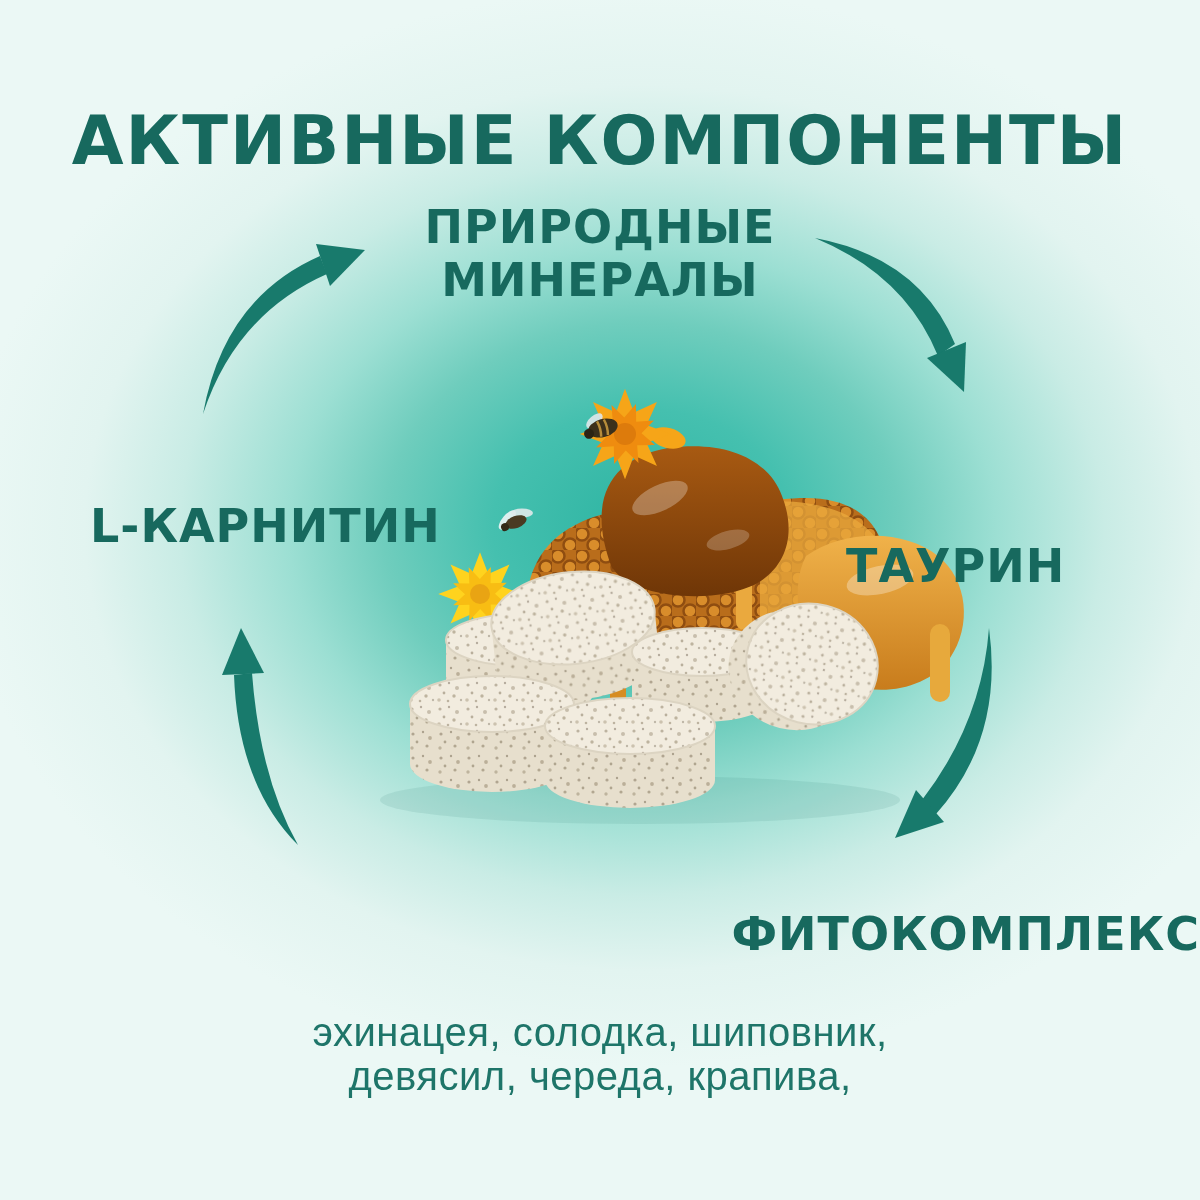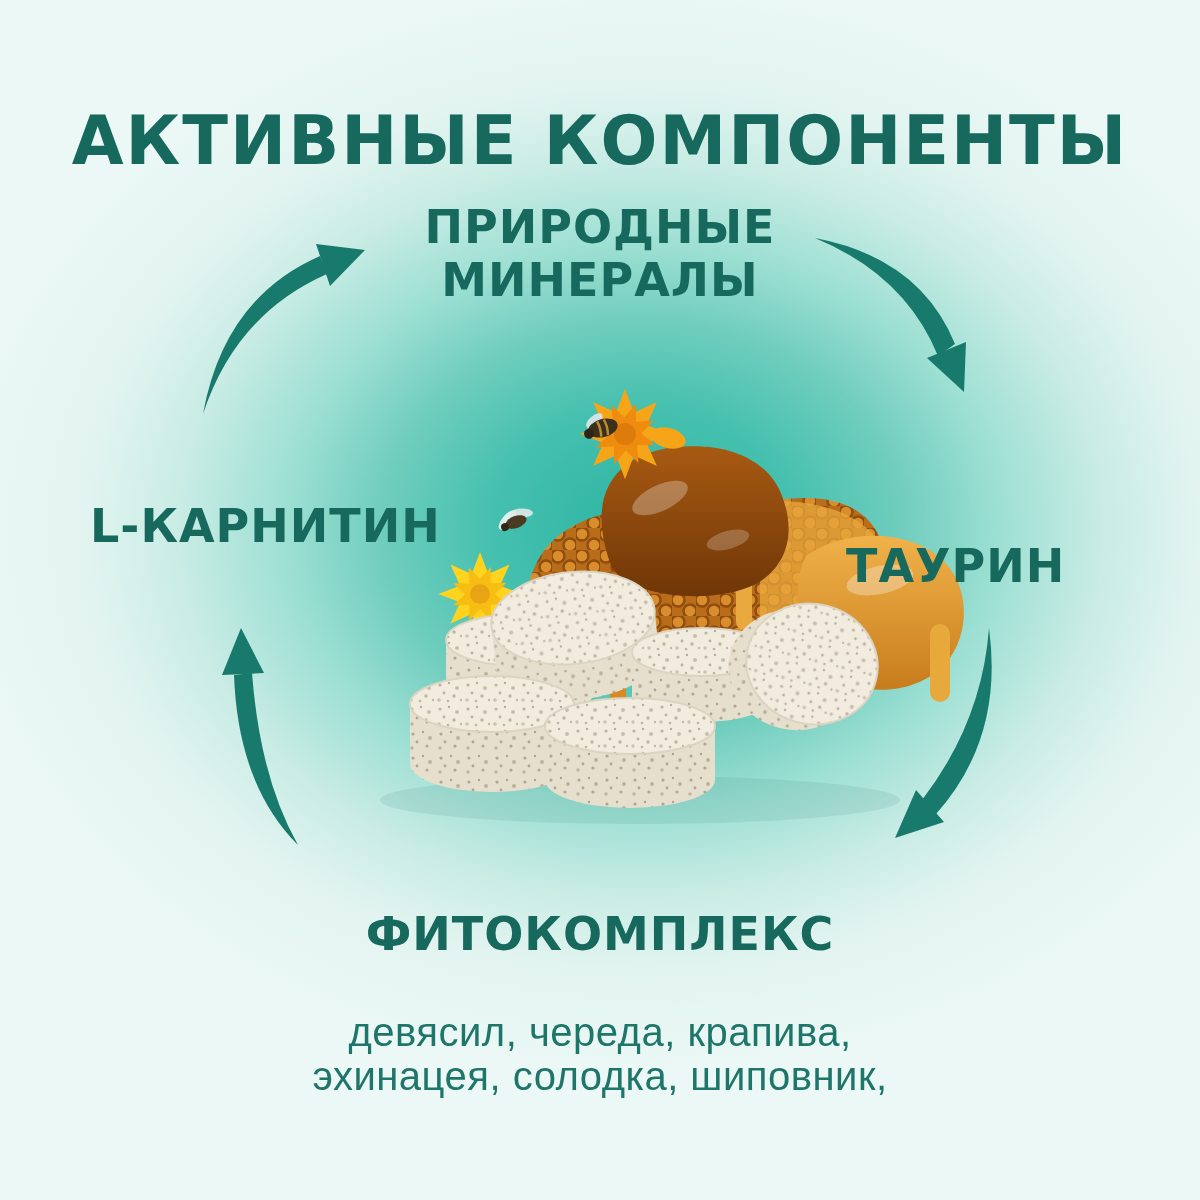--- a/index.html
+++ b/index.html
@@ -16,21 +16,21 @@
   }
   .art{position:absolute;left:0;top:0;width:1200px;height:1200px;}
   .txt{position:absolute;color:#17695e;font-weight:bold;}
   .title{
     left:0;right:0;top:60px;text-align:center;
     font-size:67px;line-height:1.1;letter-spacing:2px;
   }
   .lbl-top{left:0;right:0;top:201px;text-align:center;font-size:46px;line-height:53px;letter-spacing:1px;}
   .lbl-left{left:90px;top:499px;font-size:46px;letter-spacing:1px;white-space:nowrap;}
   .lbl-right{left:846px;top:499px;font-size:46px;letter-spacing:1px;white-space:nowrap;margin-top:40px;}
-  .lbl-bottom{left:0;right:0;top:906px;text-align:center;font-size:46px;line-height:57px;letter-spacing:1px;}
+  .lbl-bottom{left:0;right:0;top:906px;text-align:right;font-size:46px;line-height:57px;letter-spacing:1px;}
   .plants{
     position:absolute;left:0;right:0;top:1010px;text-align:center;
     font-family:"Liberation Sans",sans-serif;font-weight:normal;
     color:#1e7569;font-size:40px;line-height:44px;letter-spacing:0.5px;
   }
   .line{display:block;}
 </style>
 </head>
 <body>
 
@@ -177,17 +177,17 @@
     <span class="line">МИНЕРАЛЫ</span>
   </div>
 
   <div class="txt lbl-right">ТАУРИН</div>
 
   <div class="txt lbl-bottom">
     <span class="line">ФИТОКОМПЛЕКС</span>
   </div>
 
   <div class="plants">
+    <span class="line">эхинацея, солодка, шиповник,</span>
     <span class="line">девясил, череда, крапива,</span>
-    <span class="line">эхинацея, солодка, шиповник,</span>
   </div>
 
 </div>
 
 </body></html>

